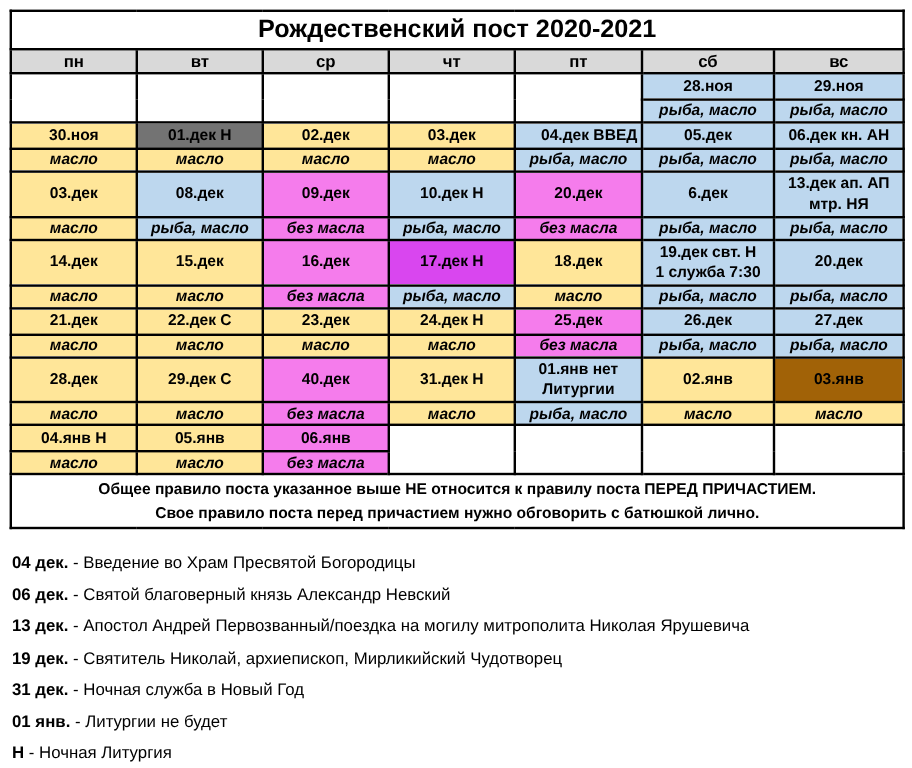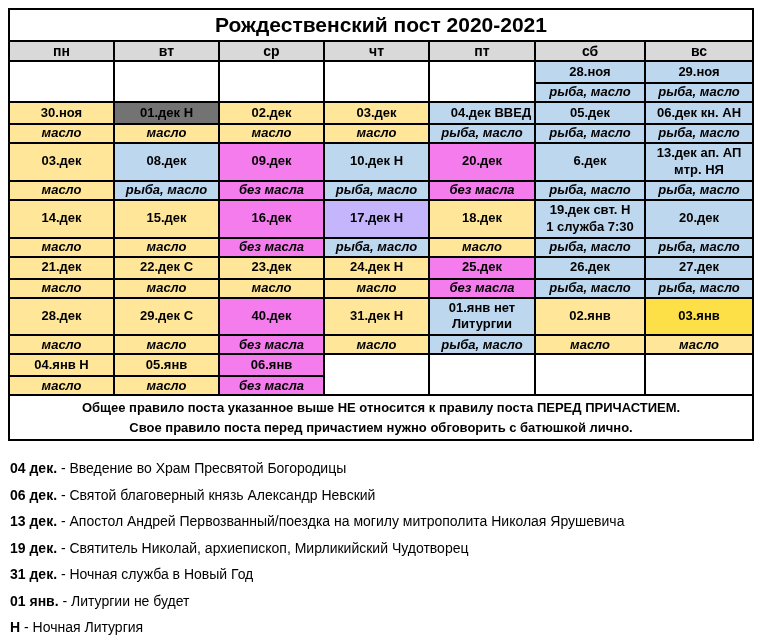--- a/index.html
+++ b/index.html
@@ -151,21 +151,21 @@
           <td class="food" style="background: rgb(245, 124, 236);">без масла</td>
           <td class="food" style="background: rgb(189, 215, 238);">рыба, масло</td>
           <td class="food" style="background: rgb(245, 124, 236);">без масла</td>
           <td class="food" style="background: rgb(189, 215, 238);">рыба, масло</td>
           <td class="food" style="background: rgb(189, 215, 238);">рыба, масло</td>
         </tr>
         <tr>
           <td class="date" style="background: rgb(255, 230, 153);">14.дек</td>
           <td class="date" style="background: rgb(255, 230, 153);">15.дек</td>
           <td class="date" style="background: rgb(245, 124, 236);">16.дек</td>
-          <td class="date" style="background: #c4b5fd; margin-top: 16px;">17.дек Н</td>
+          <td class="date" style="background: #d946ef; margin-top: 16px;">17.дек Н</td>
           <td class="date" style="background: rgb(255, 230, 153);">18.дек</td>
           <td class="date" style="background: rgb(189, 215, 238);">19.дек свт. Н
 1 служба 7:30</td>
           <td class="date" style="background: rgb(189, 215, 238);">20.дек</td>
         </tr>
         <tr>
           <td class="food" style="background: rgb(255, 230, 153);">масло</td>
           <td class="food" style="background: rgb(255, 230, 153);">масло</td>
           <td class="food" style="background: rgb(245, 124, 236);">без масла</td>
           <td class="food" style="background: rgb(189, 215, 238);">рыба, масло</td>
@@ -192,21 +192,21 @@
           <td class="food" style="background: rgb(189, 215, 238);">рыба, масло</td>
         </tr>
         <tr>
           <td class="date" style="background: rgb(255, 230, 153);">28.дек</td>
           <td class="date" style="background: rgb(255, 230, 153);">29.дек С</td>
           <td class="date" style="background: rgb(245, 124, 236);">40.дек</td>
           <td class="date" style="background: rgb(255, 230, 153);">31.дек Н</td>
           <td class="date" style="background: rgb(189, 215, 238);">01.янв нет
 Литургии</td>
           <td class="date" style="background: rgb(255, 230, 153);">02.янв</td>
-          <td class="date" style="background: #fde047;">03.янв</td>
+          <td class="date" style="background: #a16207;">03.янв</td>
         </tr>
         <tr>
           <td class="food" style="background: rgb(255, 230, 153);">масло</td>
           <td class="food" style="background: rgb(255, 230, 153);">масло</td>
           <td class="food" style="background: rgb(245, 124, 236);">без масла</td>
           <td class="food" style="background: rgb(255, 230, 153);">масло</td>
           <td class="food" style="background: rgb(189, 215, 238);">рыба, масло</td>
           <td class="food" style="background: rgb(255, 230, 153);">масло</td>
           <td class="food" style="background: rgb(255, 230, 153);">масло</td>
         </tr>

